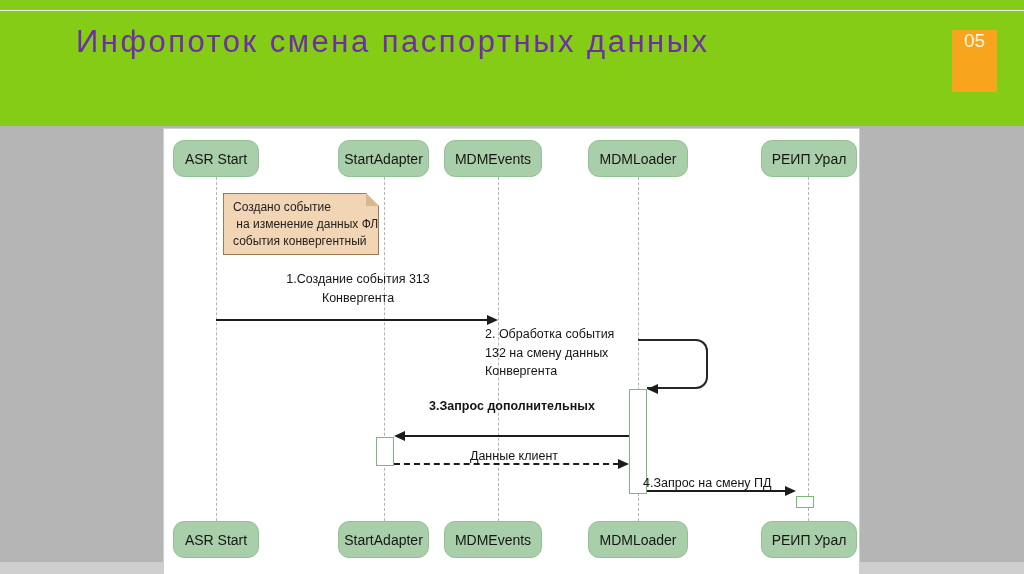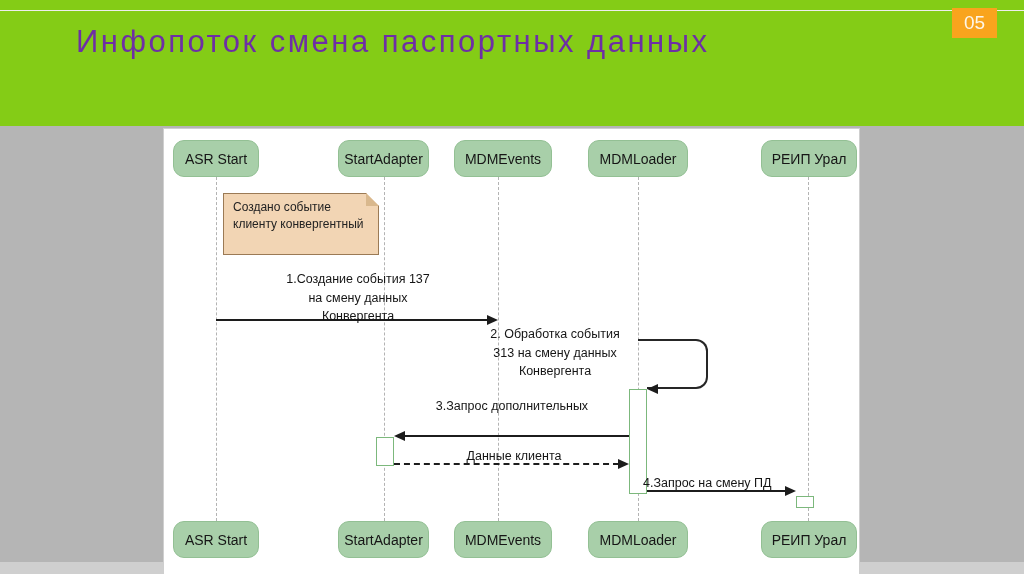--- a/index.html
+++ b/index.html
@@ -7,59 +7,59 @@
   .slide {
     position:relative; width:1024px; height:574px; background:#84cc16;
     font-family:"Liberation Sans", sans-serif; overflow:hidden;
   }
   .top-rule { position:absolute; left:0; top:10px; width:1024px; height:0; border-top:1px solid #ededed; }
   .slide-title {
     position:absolute; left:76px; top:24px; font-size:31px; letter-spacing:2.5px;
     color:#6e2fa5; font-weight:400;
   }
   .page-badge {
-    position:absolute; left:952px; top:8px; width:45px; height:30px; background:#f9a41d;
-    display:flex; align-items:center; justify-content:center;
+    position:absolute; left:952px; top:30px; width:45px; height:62px; background:#f9a41d;
+    display:flex; justify-content:center;
     color:#fdf6e8; font-size:19px;
   }
   .content-band { position:absolute; left:0; top:126px; width:1024px; height:436px; background:#b5b5b5; }
   .bottom-strip { position:absolute; left:0; top:562px; width:1024px; height:12px; background:#cfcfcf; }
   .panel {
     position:absolute; left:163px; top:128px; width:697px; height:560px;
     background:#ffffff; border:1px solid #cfcfcf;
   }
   
   .lifeline { position:absolute; top:48px; height:344px; width:0; border-left:1px dashed #b3b3b3; z-index:1; }
   .l0{left:52px} .l1{left:220px} .l2{left:334px} .l3{left:474px} .l4{left:644px}
   
   .pbox {
     position:absolute; height:37px; background:#a8cfa9; border:1px solid #93c094; border-radius:11px;
     display:flex; align-items:center; justify-content:center;
     font-size:14px; color:#161616; z-index:5;
   }
   .row-top{top:11px} .row-bottom{top:392px}
-  .p0{left:9px;width:86px} .p1{left:174px;width:91px} .p2{left:290px;width:98px}
+  .p0{left:9px;width:86px} .p1{left:174px;width:91px} .p2{left:280px;width:98px}
   .p3{left:424px;width:100px} .p4{left:597px;width:96px}
   
   .note {
     position:absolute; left:59px; top:64px; width:156px; height:62px;
     background:#f2d5b4; border:1px solid #9b7a55;
     clip-path:polygon(0 0,143px 0,156px 13px,156px 62px,0 62px);
     padding:5px 4px 0 9px; font-size:12px; line-height:17px; color:#222; z-index:6;
   }
   .note div { white-space:pre; }
   .note-fold {
     position:absolute; left:202px; top:64px; width:13px; height:13px; background:#d9b88d;
     clip-path:polygon(0 0,100% 100%,0 100%); z-index:7;
   }
   
   .mlabel { position:absolute; font-size:12.5px; line-height:18.5px; color:#151515; z-index:6; }
   .m1 { left:84px;  top:141px; width:220px; text-align:center; }
-  .m2 { left:321px; top:196px; width:140px; text-align:center; }
-  .m3 { left:248px; top:268px; width:200px; text-align:center; }
+  .m2 { left:321px; top:196px; width:140px; text-align:left; }
+  .m3 { left:248px; top:268px; width:200px; text-align:center;font-weight:bold; }
   .mret { left:270px; top:318px; width:160px; text-align:center; }
   .m4 { left:479px; top:345px; width:160px; text-align:left; }
   
   .line { position:absolute; height:0; border-top:2px solid #1c1c1c; z-index:3; }
   .a1   { left:52px;  top:190px; width:272px; }
   .a3   { left:240px; top:306px; width:225px; }
   .aret { left:230px; top:334px; width:225px; border-top-style:dashed; }
   .a4   { left:483px; top:361px; width:139px; }
   
   .loop {
@@ -130,53 +130,53 @@
       </div>
     <div class="pbox row-bottom p3">
         <span>MDMLoader</span>
       </div>
     <div class="pbox row-bottom p4">
         <span>РЕИП Урал</span>
       </div>
 
     <div class="note">
       <div>Создано событие</div>
-      <div>клиенту конвергентный</div>
+      <div> на изменение данных ФЛ</div>
+      <div>события конвергентный</div>
     </div>
     <div class="note-fold"></div>
 
     <div class="mlabel m1">
-      <div>1.Создание события 137</div>
-      <div>на смену данных</div>
+      <div>1.Создание события 313</div>
       <div>Конвергента</div>
     </div>
     <div class="line a1"></div>
     <div class="ah ah-r ah-a1"></div>
 
     <div class="mlabel m2">
       <div>2. Обработка события</div>
-      <div>313 на смену данных</div>
+      <div>132 на смену данных</div>
       <div>Конвергента</div>
     </div>
     <div class="loop-seg"></div>
     <div class="loop"></div>
     <div class="ah ah-l ah-loop"></div>
 
     <div class="act act-mdmloader"></div>
     <div class="act act-startadapter"></div>
     <div class="act act-reip"></div>
 
     <div class="mlabel m3">
       <div>3.Запрос дополнительных</div>
     </div>
     <div class="line a3"></div>
     <div class="ah ah-l ah-a3"></div>
 
     <div class="mlabel mret">
-      <div>Данные клиента</div>
+      <div>Данные клиент</div>
     </div>
     <div class="line aret"></div>
     <div class="ah ah-r ah-aret"></div>
 
     <div class="mlabel m4">
       <div>4.Запрос на смену ПД</div>
     </div>
     <div class="line a4"></div>
     <div class="ah ah-r ah-a4"></div>
 

